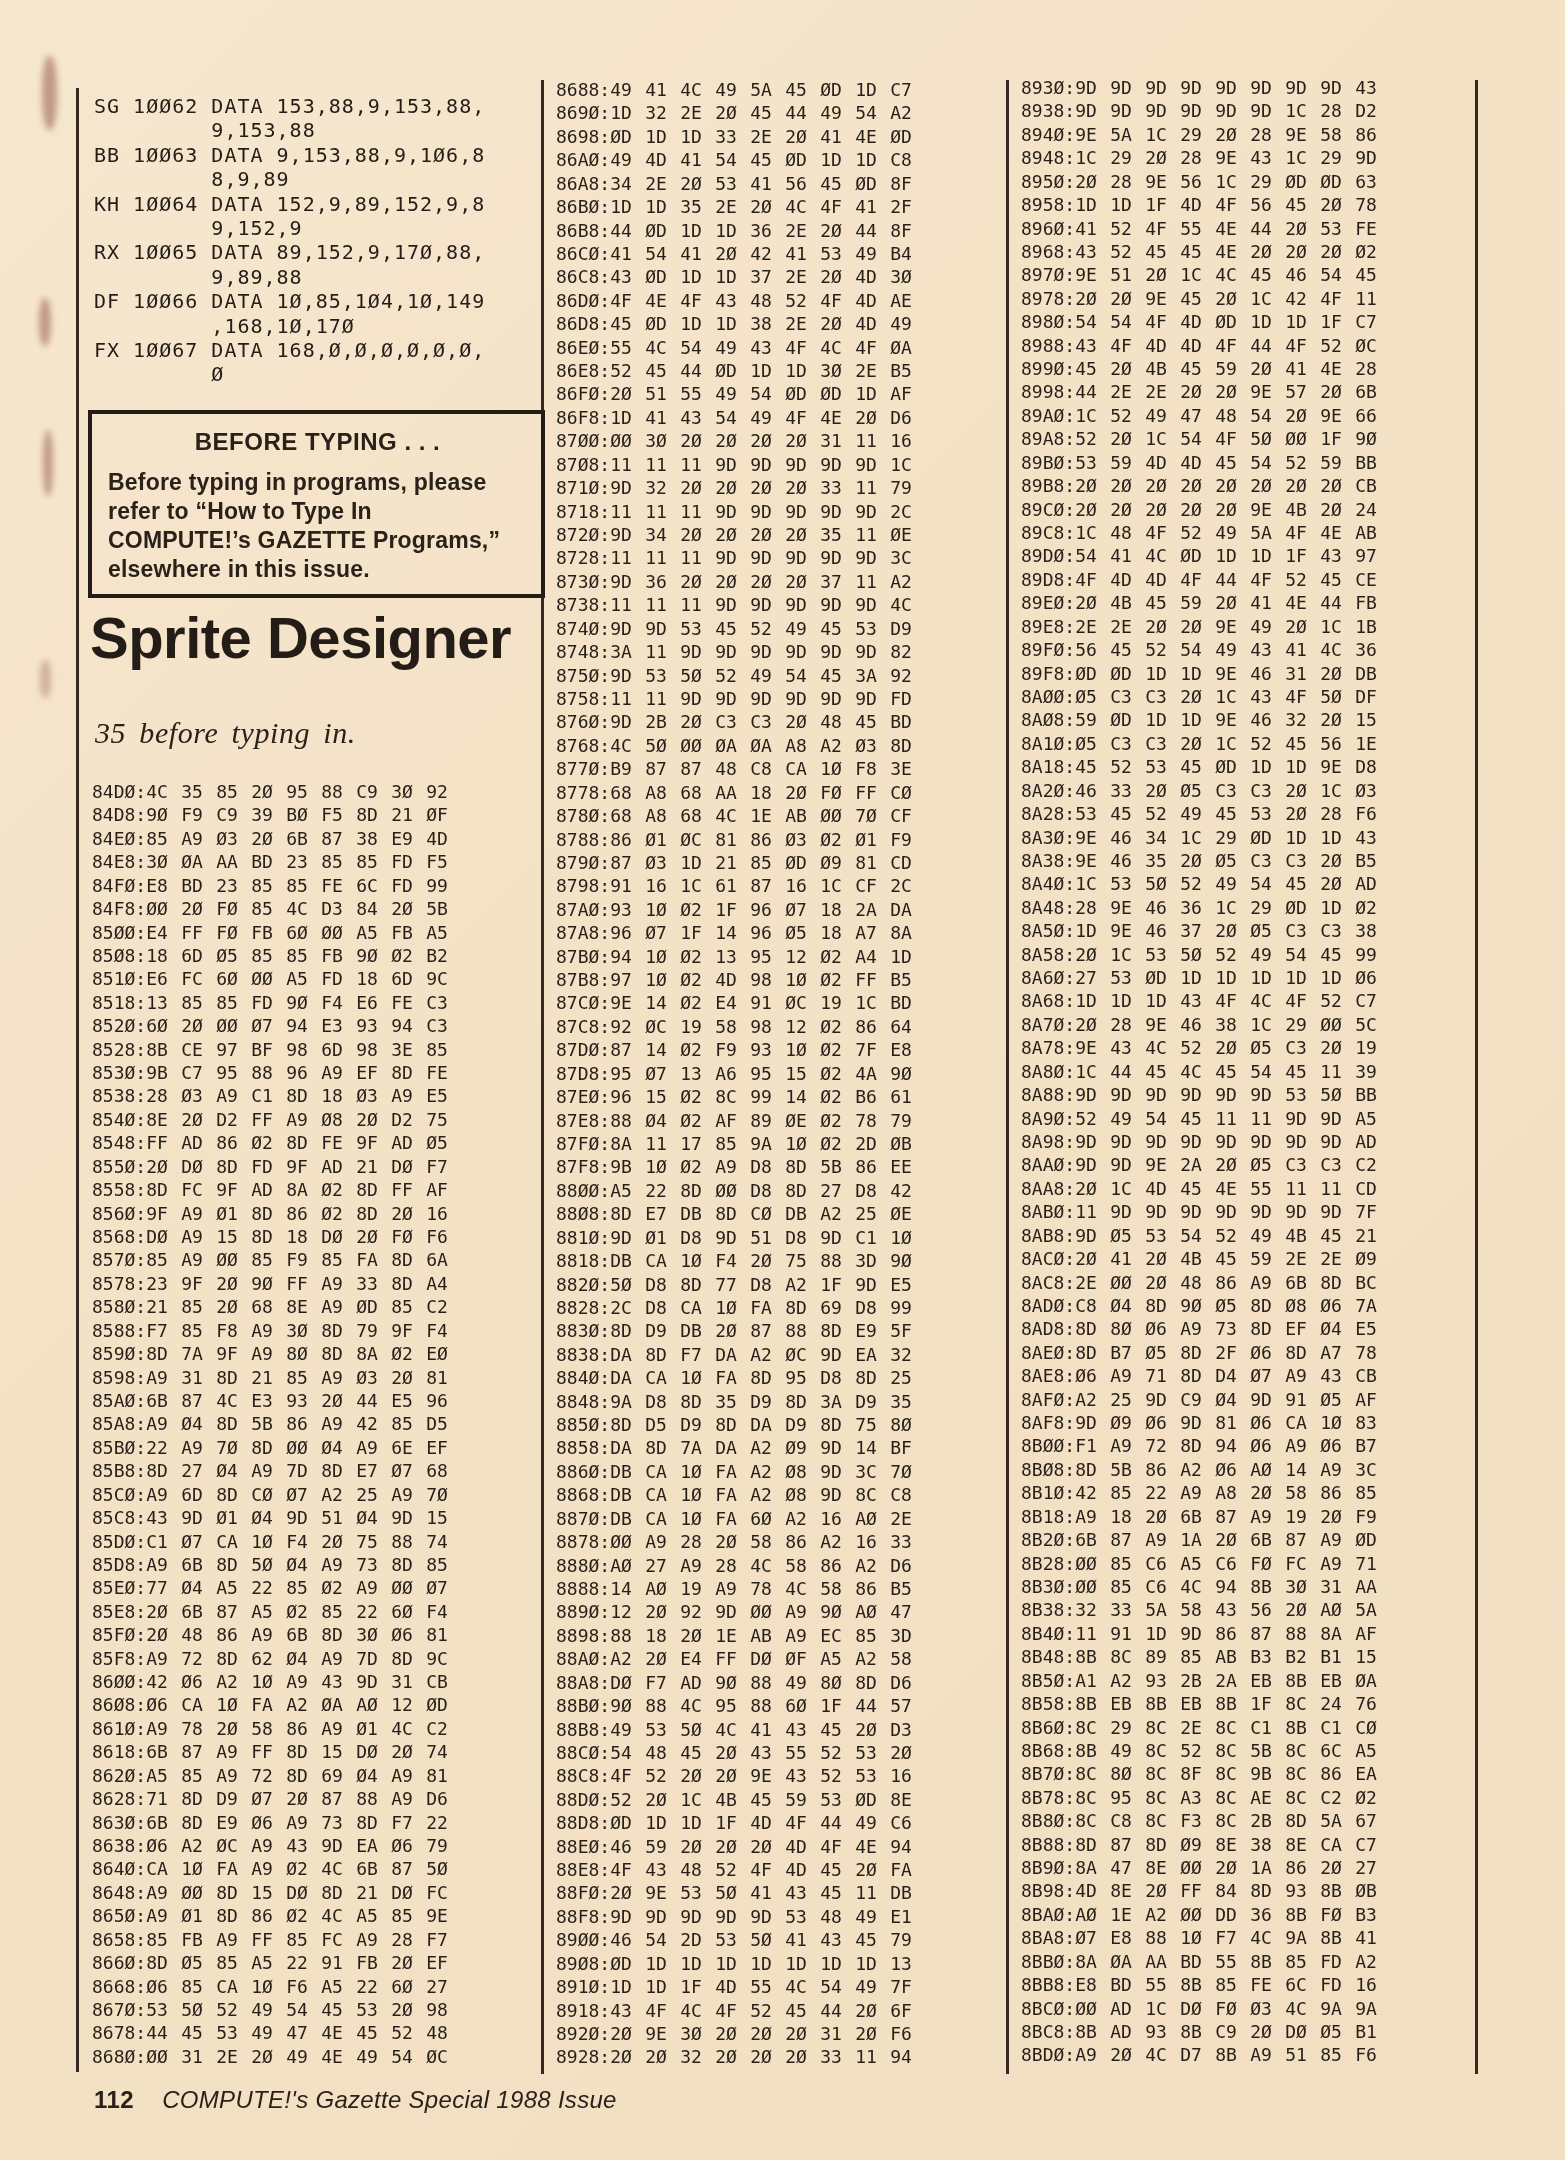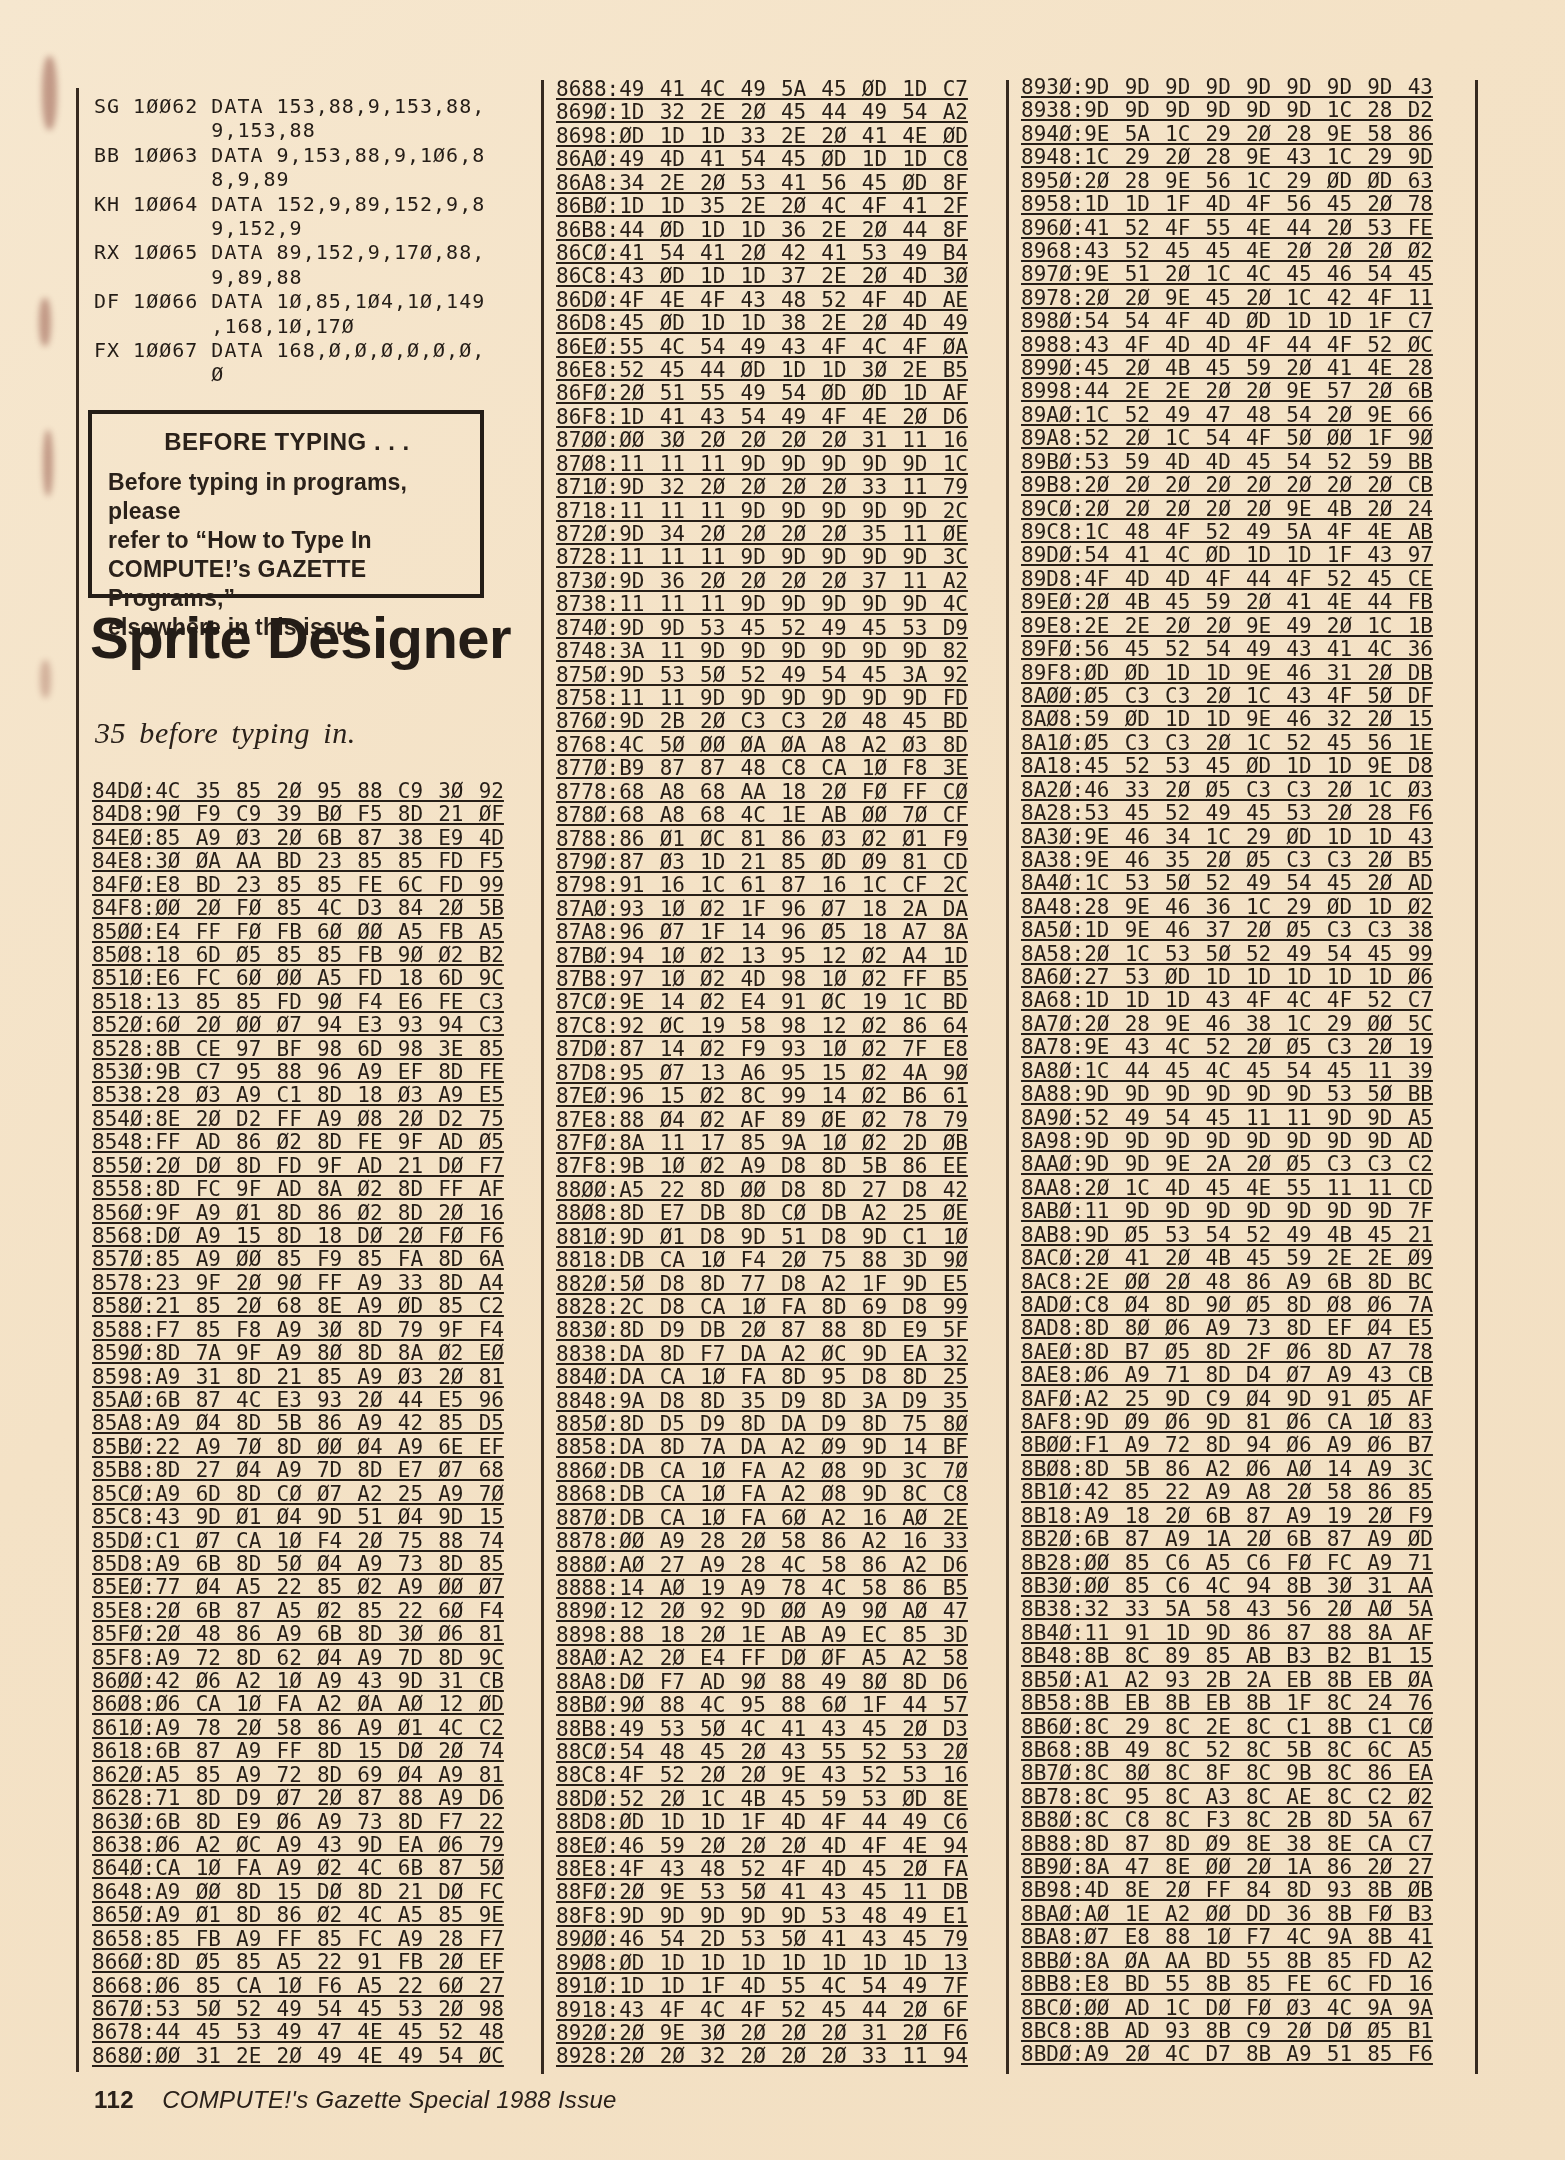--- a/index.html
+++ b/index.html
@@ -18,34 +18,34 @@
   #blot2{left:39px;top:298px;width:12px;height:48px;}
   #blot3{left:43px;top:430px;width:10px;height:66px;}
   #blot4{left:40px;top:660px;width:11px;height:38px;opacity:.26;}
 
   .mono{font-family:"DejaVu Sans Mono",monospace;white-space:pre;}
 
   #top-listing{position:absolute;left:94px;top:94px;font-size:20px;line-height:24.4px;
     letter-spacing:1px;color:#241d17;}
   #top-listing .pline{white-space:pre;}
 
-  #notice-box{position:absolute;left:88px;top:410px;width:396px;height:188px;
+  #notice-box{position:absolute;left:88px;top:410px;width:457px;height:188px;
     border:4px solid #241d17;box-sizing:border-box;padding:12px 14px 0 16px;}
   #notice-title{text-align:center;font-weight:bold;font-size:24px;letter-spacing:.5px;
     margin:2px 0 12px 0;}
   .notice-line{font-weight:bold;font-size:23px;line-height:29px;letter-spacing:.2px;}
 
   #article-title{position:absolute;left:90px;top:604px;margin:0;font-size:58px;
     font-weight:bold;letter-spacing:-.5px;color:#241d17;}
   #article-note{position:absolute;left:95px;top:714px;
     font-family:"Liberation Serif",serif;font-style:italic;font-size:30px;
     line-height:37px;letter-spacing:.6px;word-spacing:5px;color:#2a211a;}
 
-  .hexcol{position:absolute;font-family:"DejaVu Sans Mono",monospace;font-size:21px;
-    line-height:23.42px;word-spacing:2.5px;color:#271f18;text-decoration:underline;}
+  .hexcol{position:absolute;font-family:"DejaVu Sans Mono",monospace;font-size:18px;
+    line-height:23.42px;word-spacing:2.5px;color:#271f18;}
   .hexline{white-space:pre;}
   #hexcol-1{left:92px;top:780px;}
   #hexcol-2{left:556px;top:78px;}
   #hexcol-3{left:1021px;top:76px;}
 
   #footer{position:absolute;left:94px;top:2086px;font-size:24px;color:#2a211a;
     display:flex;align-items:baseline;gap:28px;}
   #page-number{font-weight:bold;letter-spacing:.5px;}
   #footer-title{font-style:italic;letter-spacing:.3px;}
 </style>

